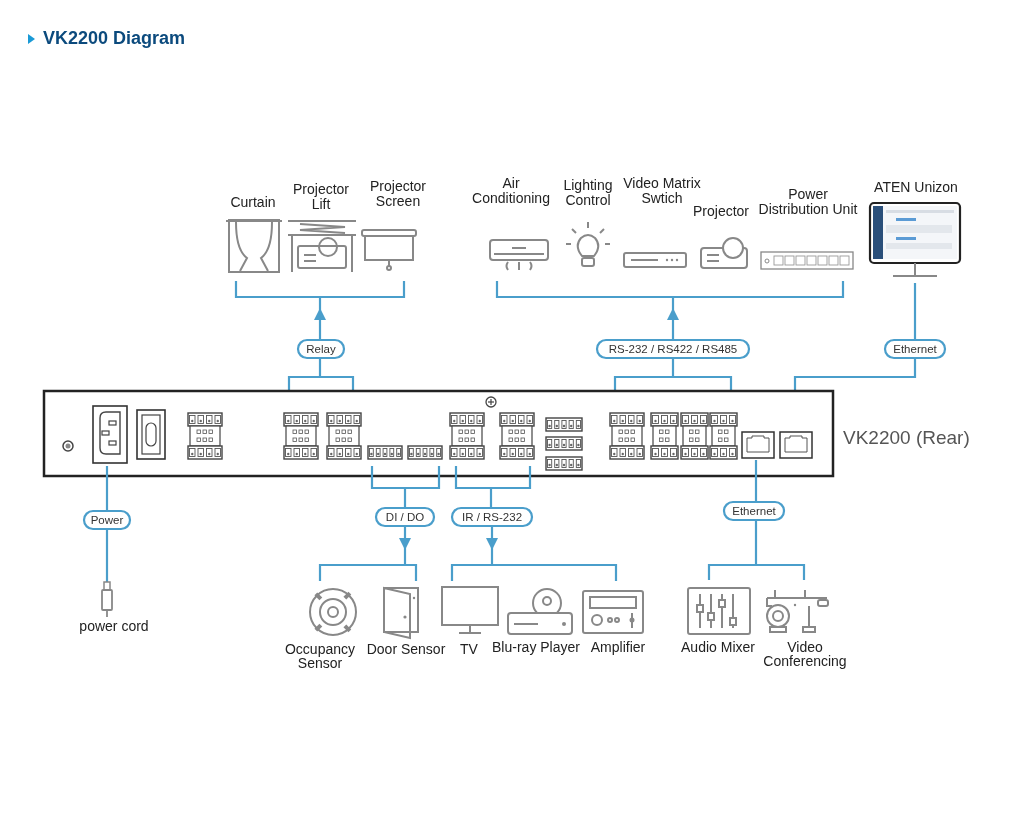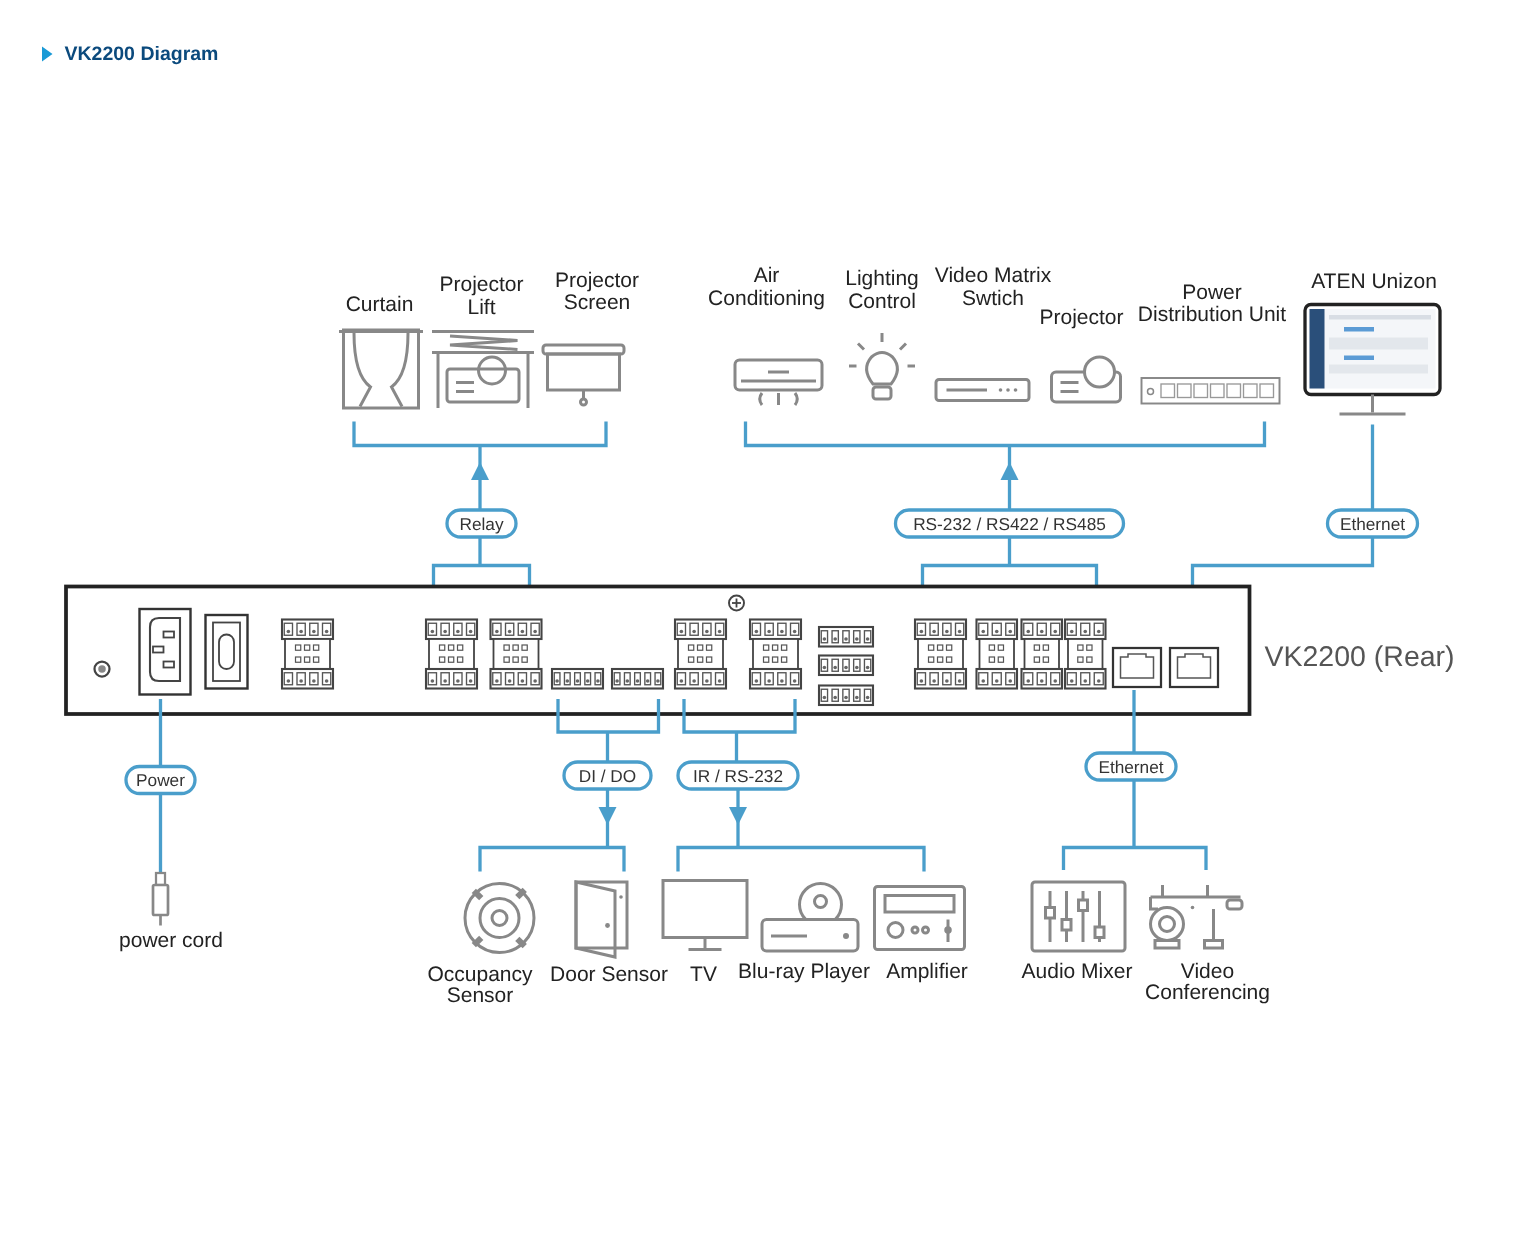--- a/index.html
+++ b/index.html
@@ -1,19 +1,19 @@
 <!DOCTYPE html>
 <html><head>
 <meta charset="utf-8">
 <style>
   html, body { margin:0; padding:0; background:#ffffff; }
   body { width:1024px; height:824px; position:relative; overflow:hidden; font-family:"Liberation Sans", sans-serif; }
   .heading { position:absolute; left:28px; top:28px; display:flex; align-items:center; gap:8px; }
   .heading .tri { width:0; height:0; border-top:5px solid transparent; border-bottom:5px solid transparent; border-left:7px solid #1a9ad6; }
-  .heading .title { font-family:"Liberation Sans", sans-serif; font-weight:bold; font-size:13px; color:#0b4a7d; }
+  .heading .title { font-family:"Liberation Sans", sans-serif; font-weight:bold; font-size:18px; color:#0b4a7d; }
   svg#diagram { position:absolute; left:0; top:0; }
   .lbl { font-family:"Liberation Sans", sans-serif; font-size:14px; fill:#222; }
   .pill-text { font-family:"Liberation Sans", sans-serif; font-size:11.5px; fill:#333; }
   .rear { font-family:"Liberation Sans", sans-serif; font-size:19px; fill:#555; }
   .ico { fill:none; stroke:#888; stroke-width:2; }
   .icof { fill:#888; stroke:none; }
   .wire { fill:none; stroke:#4a9ecb; stroke-width:2.2; }
   .pill { fill:#fff; stroke:#4a9ecb; stroke-width:2.2; }
   .arrow { fill:#4a9ecb; }
   .dev { fill:#fff; stroke:#222; stroke-width:2.5; }

